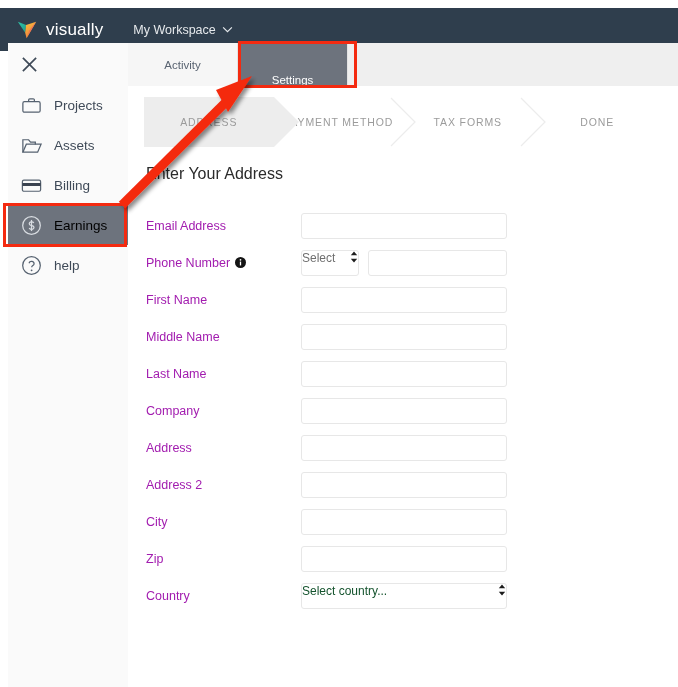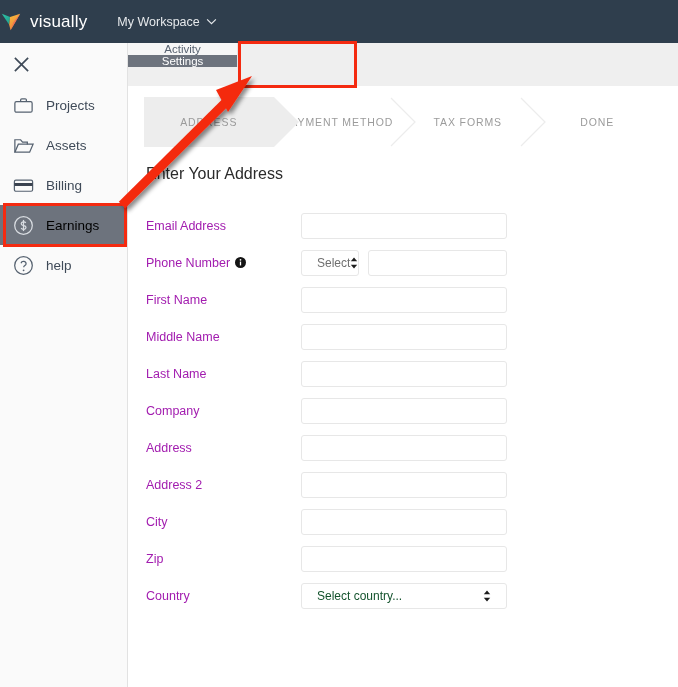--- a/index.html
+++ b/index.html
@@ -15,26 +15,27 @@
   #app {
     position: relative;
     width: 678px;
     height: 687px;
     background: #ffffff;
   }
 
   
   .navbar {
     position: absolute;
-    top: 0; left: 0;
+    top: 8px; left: 0;
     width: 678px;
     height: 43px;
     background: #2f3e4d;
     display: flex;
     align-items: center;
+    padding-left: 16px;
   }
   .brand {
     display: flex;
     align-items: center;
     gap: 8px;
   }
   .brand-logo {
     width: 22px;
     height: 22px;
     display: block;
@@ -63,21 +64,20 @@
 
   
   .tabbar {
     position: absolute;
     top: 43px; left: 128px;
     width: 550px;
     height: 43px;
     background: #efefef;
     display: flex;
     align-items: stretch;
-    flex-direction: column;
   }
   .tab {
     width: 110px;
     display: flex;
     align-items: center;
     justify-content: center;
     font-size: 11.5px;
     color: #5a6472;
     background: #f6f6f6;
     border-right: 1px solid #e3e3e3;
@@ -89,21 +89,21 @@
     align-items: flex-end;
   }
   .tabbar-rest {
     flex: 1;
     background: #efefef;
   }
 
   
   .sidebar {
     position: absolute;
-    top: 43px; left: 0;
+    top: 43px; left: 8px;
     width: 128px;
     height: 644px;
     background: #fafafa;
     border-right: 1px solid #e2e2e2;
   }
   .close-row {
     height: 42px;
     display: flex;
     align-items: center;
     padding-left: 13px;
@@ -242,25 +242,24 @@
     padding: 0 7px;
     outline: none;
   }
 
   .sel-box {
     height: 26px;
     border: 1px solid #e7e7e7;
     border-radius: 3px;
     background: #ffffff;
     display: flex;
-    align-items: center;
     justify-content: space-between;
     font-size: 12px;
     color: #6f6f6f;
-    padding: 0 15px;
+    padding: 0 0;
     cursor: pointer;
     user-select: none;
   }
   .sel-small { width: 58px; margin-right: 9px; }
   .sel-wide  { width: 206px; color: #14532d; }
   .phone-txt { width: 139px; }
   .stepper-arrows { width: 8px; height: 12px; display: block; flex: none; }
 </style>
 </head>
 <body>

